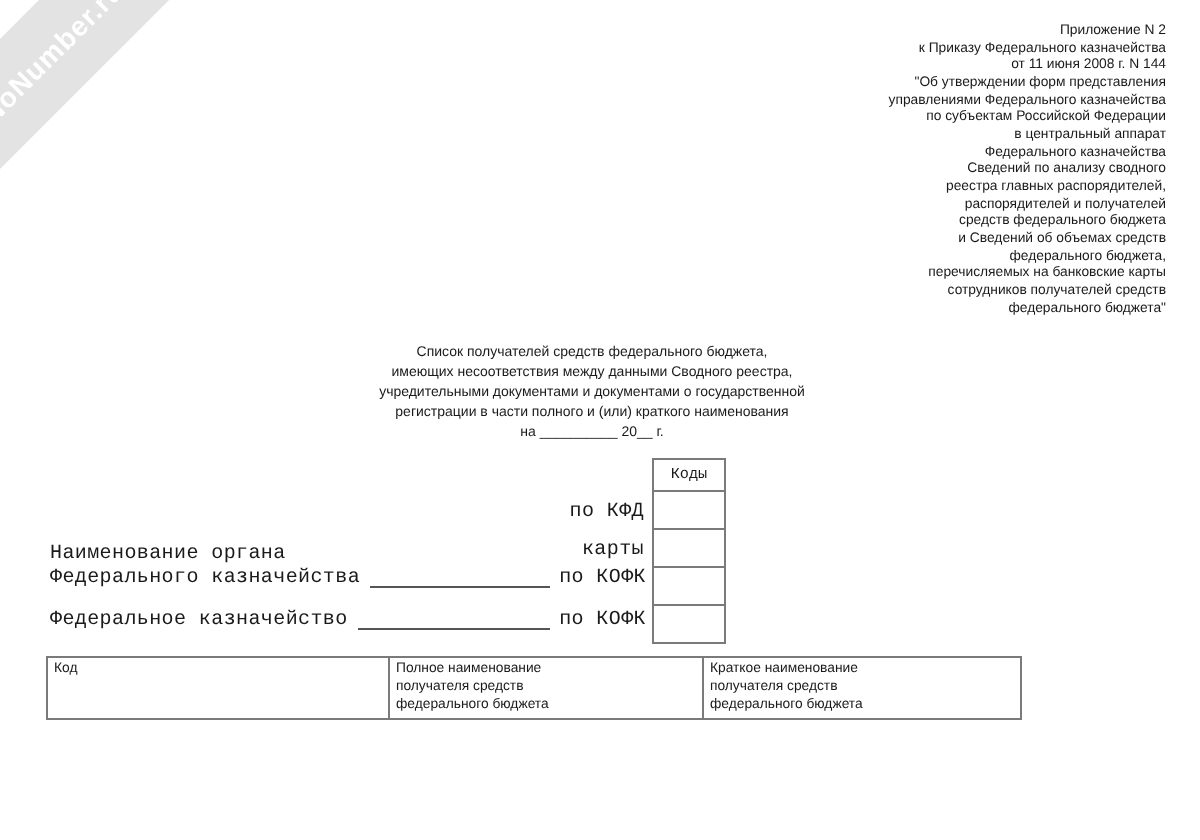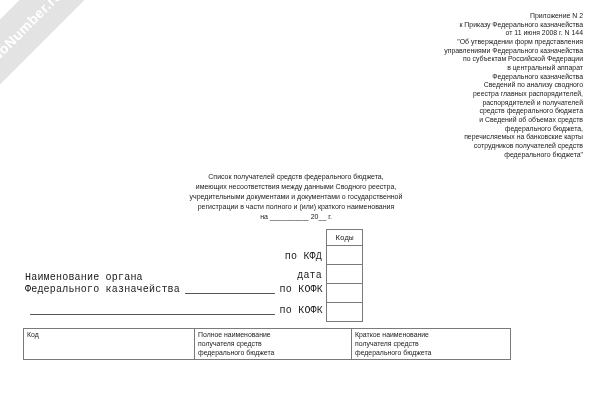--- a/index.html
+++ b/index.html
@@ -95,31 +95,32 @@
 
   <div class="title">
       <div>Список получателей средств федерального бюджета,</div>
       <div>имеющих несоответствия между данными Сводного реестра,</div>
       <div>учредительными документами и документами о государственной</div>
       <div>регистрации в части полного и (или) краткого наименования</div>
       <div>на __________ 20__ г.</div>
     </div>
 
   <div class="mono kfd-label">по КФД</div>
-  <div class="mono date-label">дата</div>
+  <div class="mono date-label">карты</div>
 
   <div class="mono org-line1">Наименование органа</div>
 
   <div class="form-line l2 mono">
     <span>Федерального казначейства</span>
     <span class="fill"></span>
     <span>по КОФК</span>
   </div>
 
   <div class="form-line l3 mono">
+    <span>Федеральное казначейство</span>
     <span class="fill"></span>
     <span>по КОФК</span>
   </div>
 
   <div class="codes">
     <div class="cell head">Коды</div>
     <div class="cell"></div>
     <div class="cell"></div>
     <div class="cell"></div>
     <div class="cell"></div>

